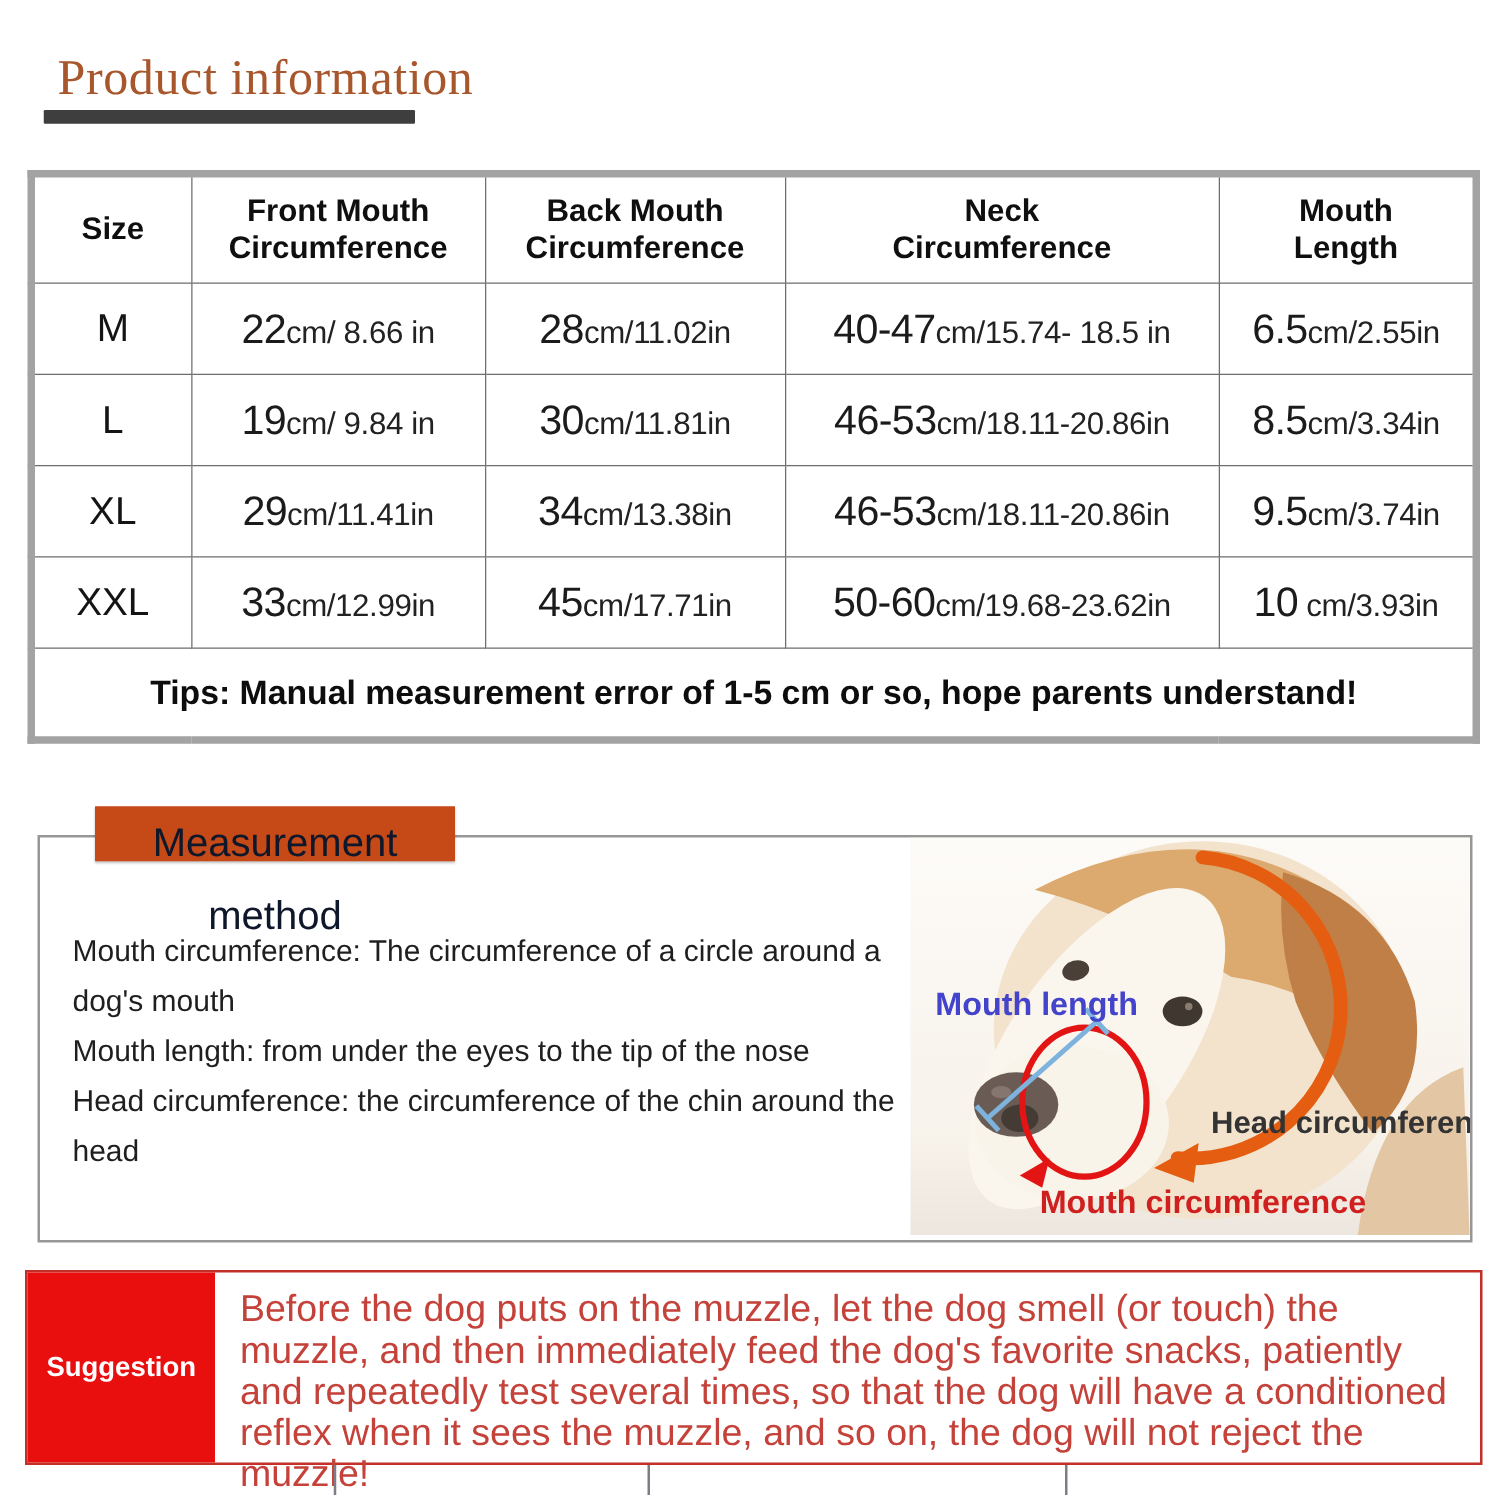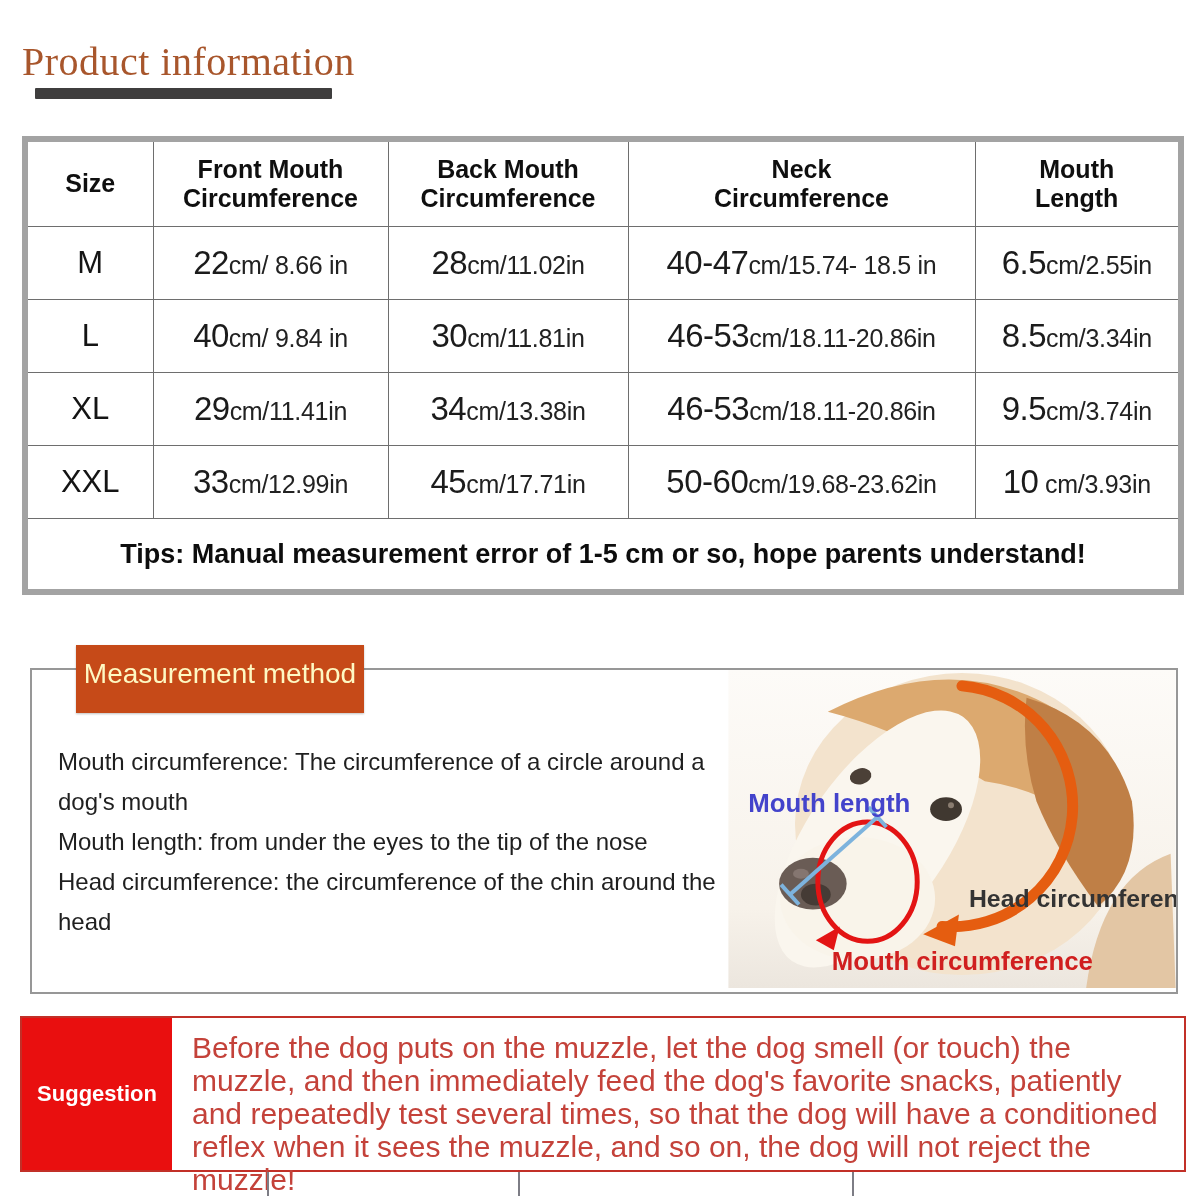--- a/index.html
+++ b/index.html
@@ -2,21 +2,21 @@
 <html style="--title-text: #a8562c; --title-bar: #3f3e3e; --table-border: #6e6e6e; --accent-orange: #c64a18; --suggestion-red: #e90f0f; --suggestion-text: #c4423a; --annotation-blue: #4343cb; --annotation-red: #d01f1f; --annotation-dark: #333333;"><head>
 <meta charset="utf-8">
 <style>
   html,body{margin:0;padding:0;background:#fff;}
   .page{
     position:relative;width:1200px;height:1200px;background:#ffffff;
     font-family:"Liberation Sans",sans-serif;overflow:hidden;color:#111;
   }
   
   .title{
-    position:absolute;left:22px;top:38px;margin:0;
+    position:absolute;left:46px;top:38px;margin:0;
     font-family:"Liberation Serif",serif;font-weight:400;
     font-size:40px;color:var(--title-text,#a8562c);letter-spacing:0.5px;
   }
   .title-bar{
     position:absolute;left:35px;top:88px;width:297px;height:11px;
     background:var(--title-bar,#3f3e3e);border-radius:1px;
   }
   
   table.size-table{
     position:absolute;left:22px;top:136px;width:1156px;
@@ -36,23 +36,23 @@
   .size-cell{font-size:31px;font-weight:400;color:#141414;}
   .num{font-size:33px;color:#1b1b1b;letter-spacing:-0.5px;}
   .unit{font-size:25px;color:#222;letter-spacing:-0.3px;}
   .tips-row td{height:70px;font-size:27px;font-weight:bold;color:#0d0d0d;white-space:normal;margin-left:12px;}
   
   .measure-box{
     position:absolute;left:30px;top:668px;width:1144px;height:322px;
     border:2px solid #979797;background:#fff;
   }
   .measure-label{
-    position:absolute;left:44px;top:-25px;width:288px;height:68px;
+    position:absolute;left:44px;top:-25px;width:288px;height:44px;
     background:var(--accent-orange,#c64a18);
-    color:#fef9c3;font-size:28px;line-height:58px;text-align:center;
+    color:#0f172a;font-size:32px;line-height:58px;text-align:center;
     box-shadow:0 1px 2px rgba(0,0,0,0.25);
   }
   .measure-text{position:absolute;left:26px;top:72px;width:678px;}
   .measure-text p{margin:0;font-size:24px;line-height:40px;color:#1f1f1f;white-space:normal;}
   .dog-figure{position:absolute;top:0;right:0;width:448px;height:318px;display:block;}
   .svg-lbl{font-family:"Liberation Sans",sans-serif;}
   
   .suggestion{
     position:absolute;left:20px;top:1016px;width:1162px;height:152px;
     border:2px solid #c23028;display:flex;align-items:stretch;background:#fff;
@@ -102,21 +102,21 @@
     <tbody>
       <tr>
         <td class="size-cell">M</td>
         <td><span class="num">22</span><span class="unit">cm/ 8.66 in</span></td>
         <td><span class="num">28</span><span class="unit">cm/11.02in</span></td>
         <td><span class="num">40-47</span><span class="unit">cm/15.74- 18.5 in</span></td>
         <td><span class="num">6.5</span><span class="unit">cm/2.55in</span></td>
       </tr>
       <tr>
         <td class="size-cell">L</td>
-        <td><span class="num">40</span><span class="unit">cm/ 9.84 in</span></td>
+        <td><span class="num">19</span><span class="unit">cm/ 9.84 in</span></td>
         <td><span class="num">30</span><span class="unit">cm/11.81in</span></td>
         <td><span class="num">46-53</span><span class="unit">cm/18.11-20.86in</span></td>
         <td><span class="num">8.5</span><span class="unit">cm/3.34in</span></td>
       </tr>
       <tr>
         <td class="size-cell">XL</td>
         <td><span class="num">29</span><span class="unit">cm/11.41in</span></td>
         <td><span class="num">34</span><span class="unit">cm/13.38in</span></td>
         <td><span class="num">46-53</span><span class="unit">cm/18.11-20.86in</span></td>
         <td><span class="num">9.5</span><span class="unit">cm/3.74in</span></td>

